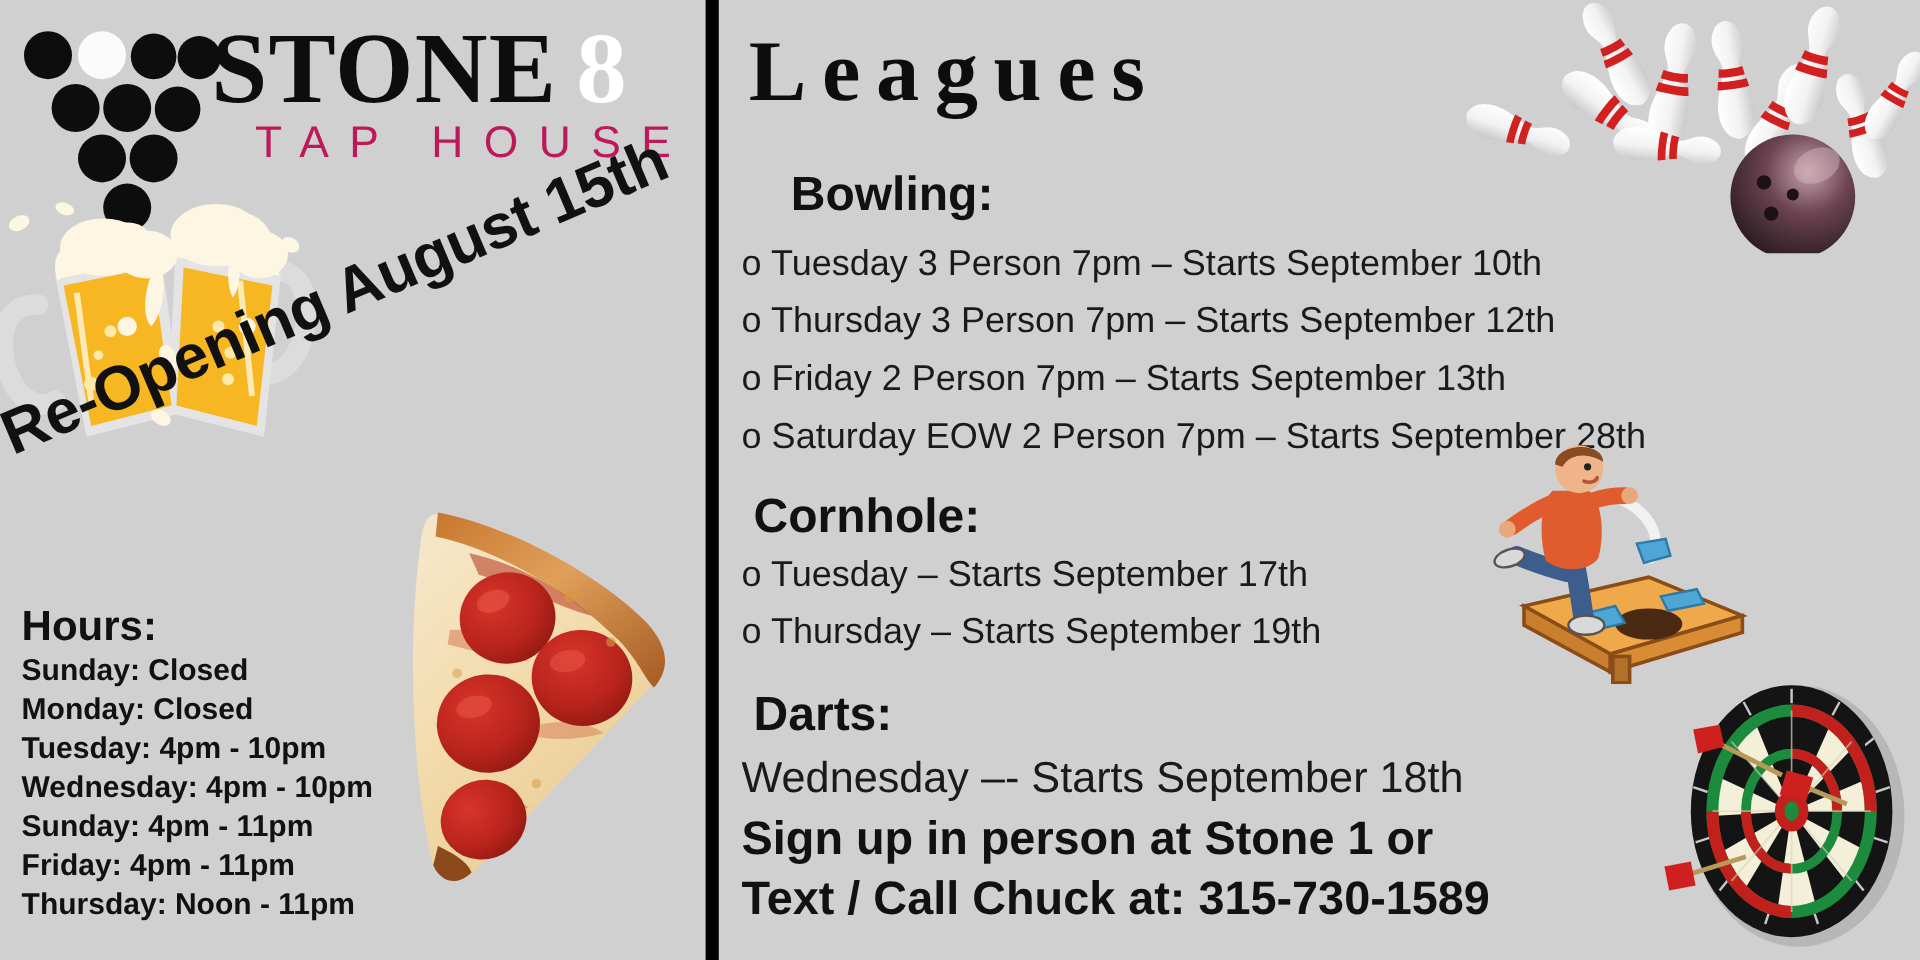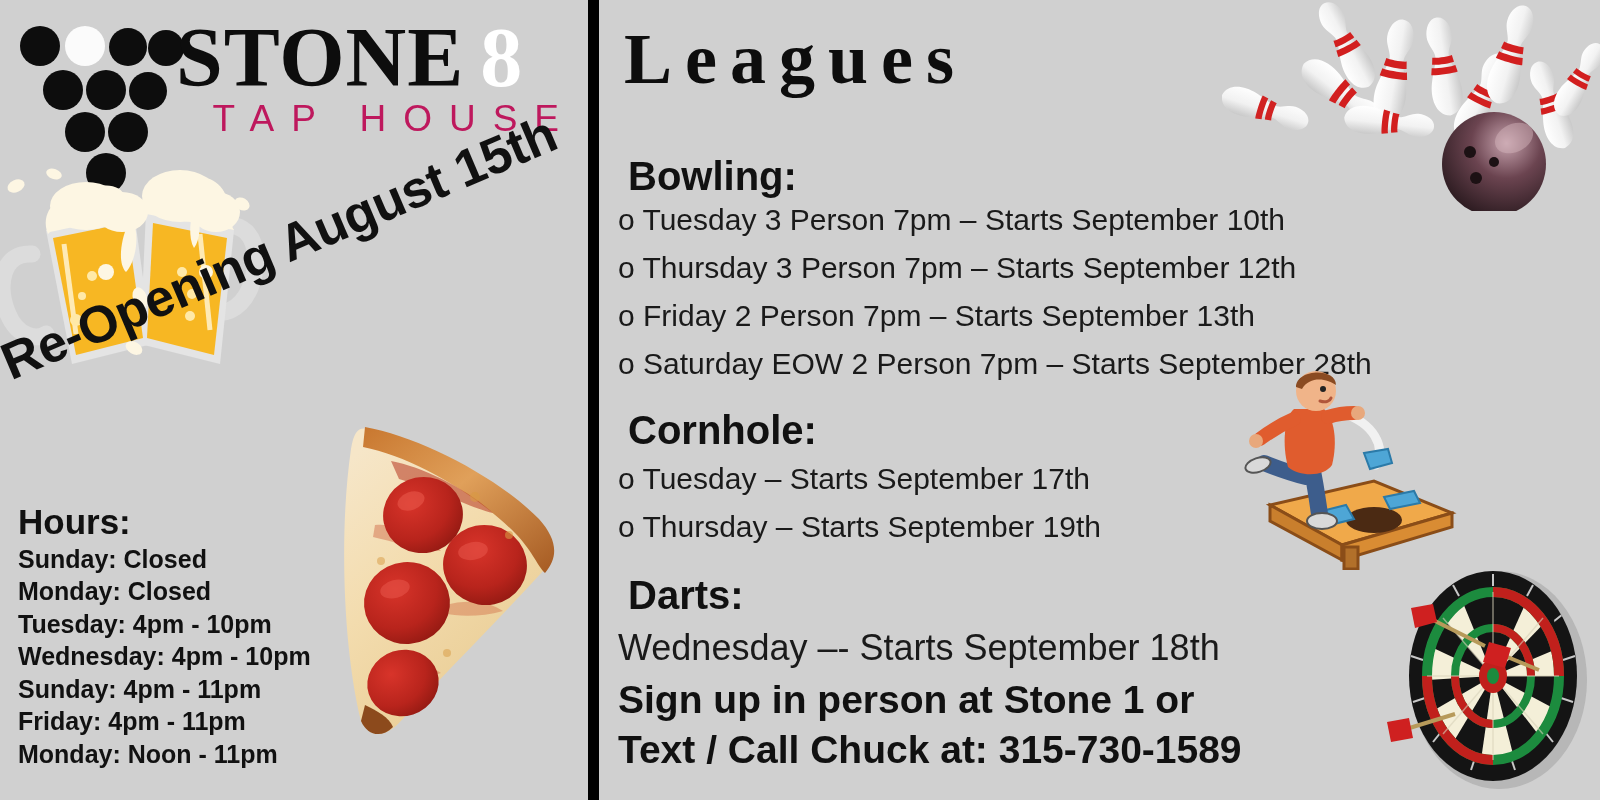--- a/index.html
+++ b/index.html
@@ -321,31 +321,31 @@
     </div>
 
     <div class="hours">
       <div class="hours-title">Hours:</div>
       <div class="hours-line">Sunday: Closed</div>
       <div class="hours-line">Monday: Closed</div>
       <div class="hours-line">Tuesday: 4pm - 10pm</div>
       <div class="hours-line">Wednesday: 4pm - 10pm</div>
       <div class="hours-line">Sunday: 4pm - 11pm</div>
       <div class="hours-line">Friday: 4pm - 11pm</div>
-      <div class="hours-line">Monday: Noon - 11pm</div>
+      <div class="hours-line">Thursday: Noon - 11pm</div>
     </div>
   </div>
 
   <div class="divider"></div>
 
   <div class="right-panel">
 
     <div class="leagues-title">Leagues</div>
 
-    <div class="sec-head" style="top:154px;">Bowling:</div>
+    <div class="sec-head" style="top:140px;margin-left:31px;">Bowling:</div>
     <div class="sec-item" style="top:203px;">o Tuesday 3 Person 7pm – Starts September 10th</div>
     <div class="sec-item" style="top:251px;">o Thursday 3 Person 7pm – Starts September 12th</div>
     <div class="sec-item" style="top:299px;">o Friday 2 Person 7pm – Starts September 13th</div>
     <div class="sec-item" style="top:347px;">o Saturday EOW 2 Person 7pm – Starts September 28th</div>
 
     <div class="sec-head" style="top:408px;">Cornhole:</div>
     <div class="sec-item" style="top:462px;">o Tuesday – Starts September 17th</div>
     <div class="sec-item" style="top:510px;">o Thursday – Starts September 19th</div>
 
     <div class="sec-head" style="top:573px;">Darts:</div>

